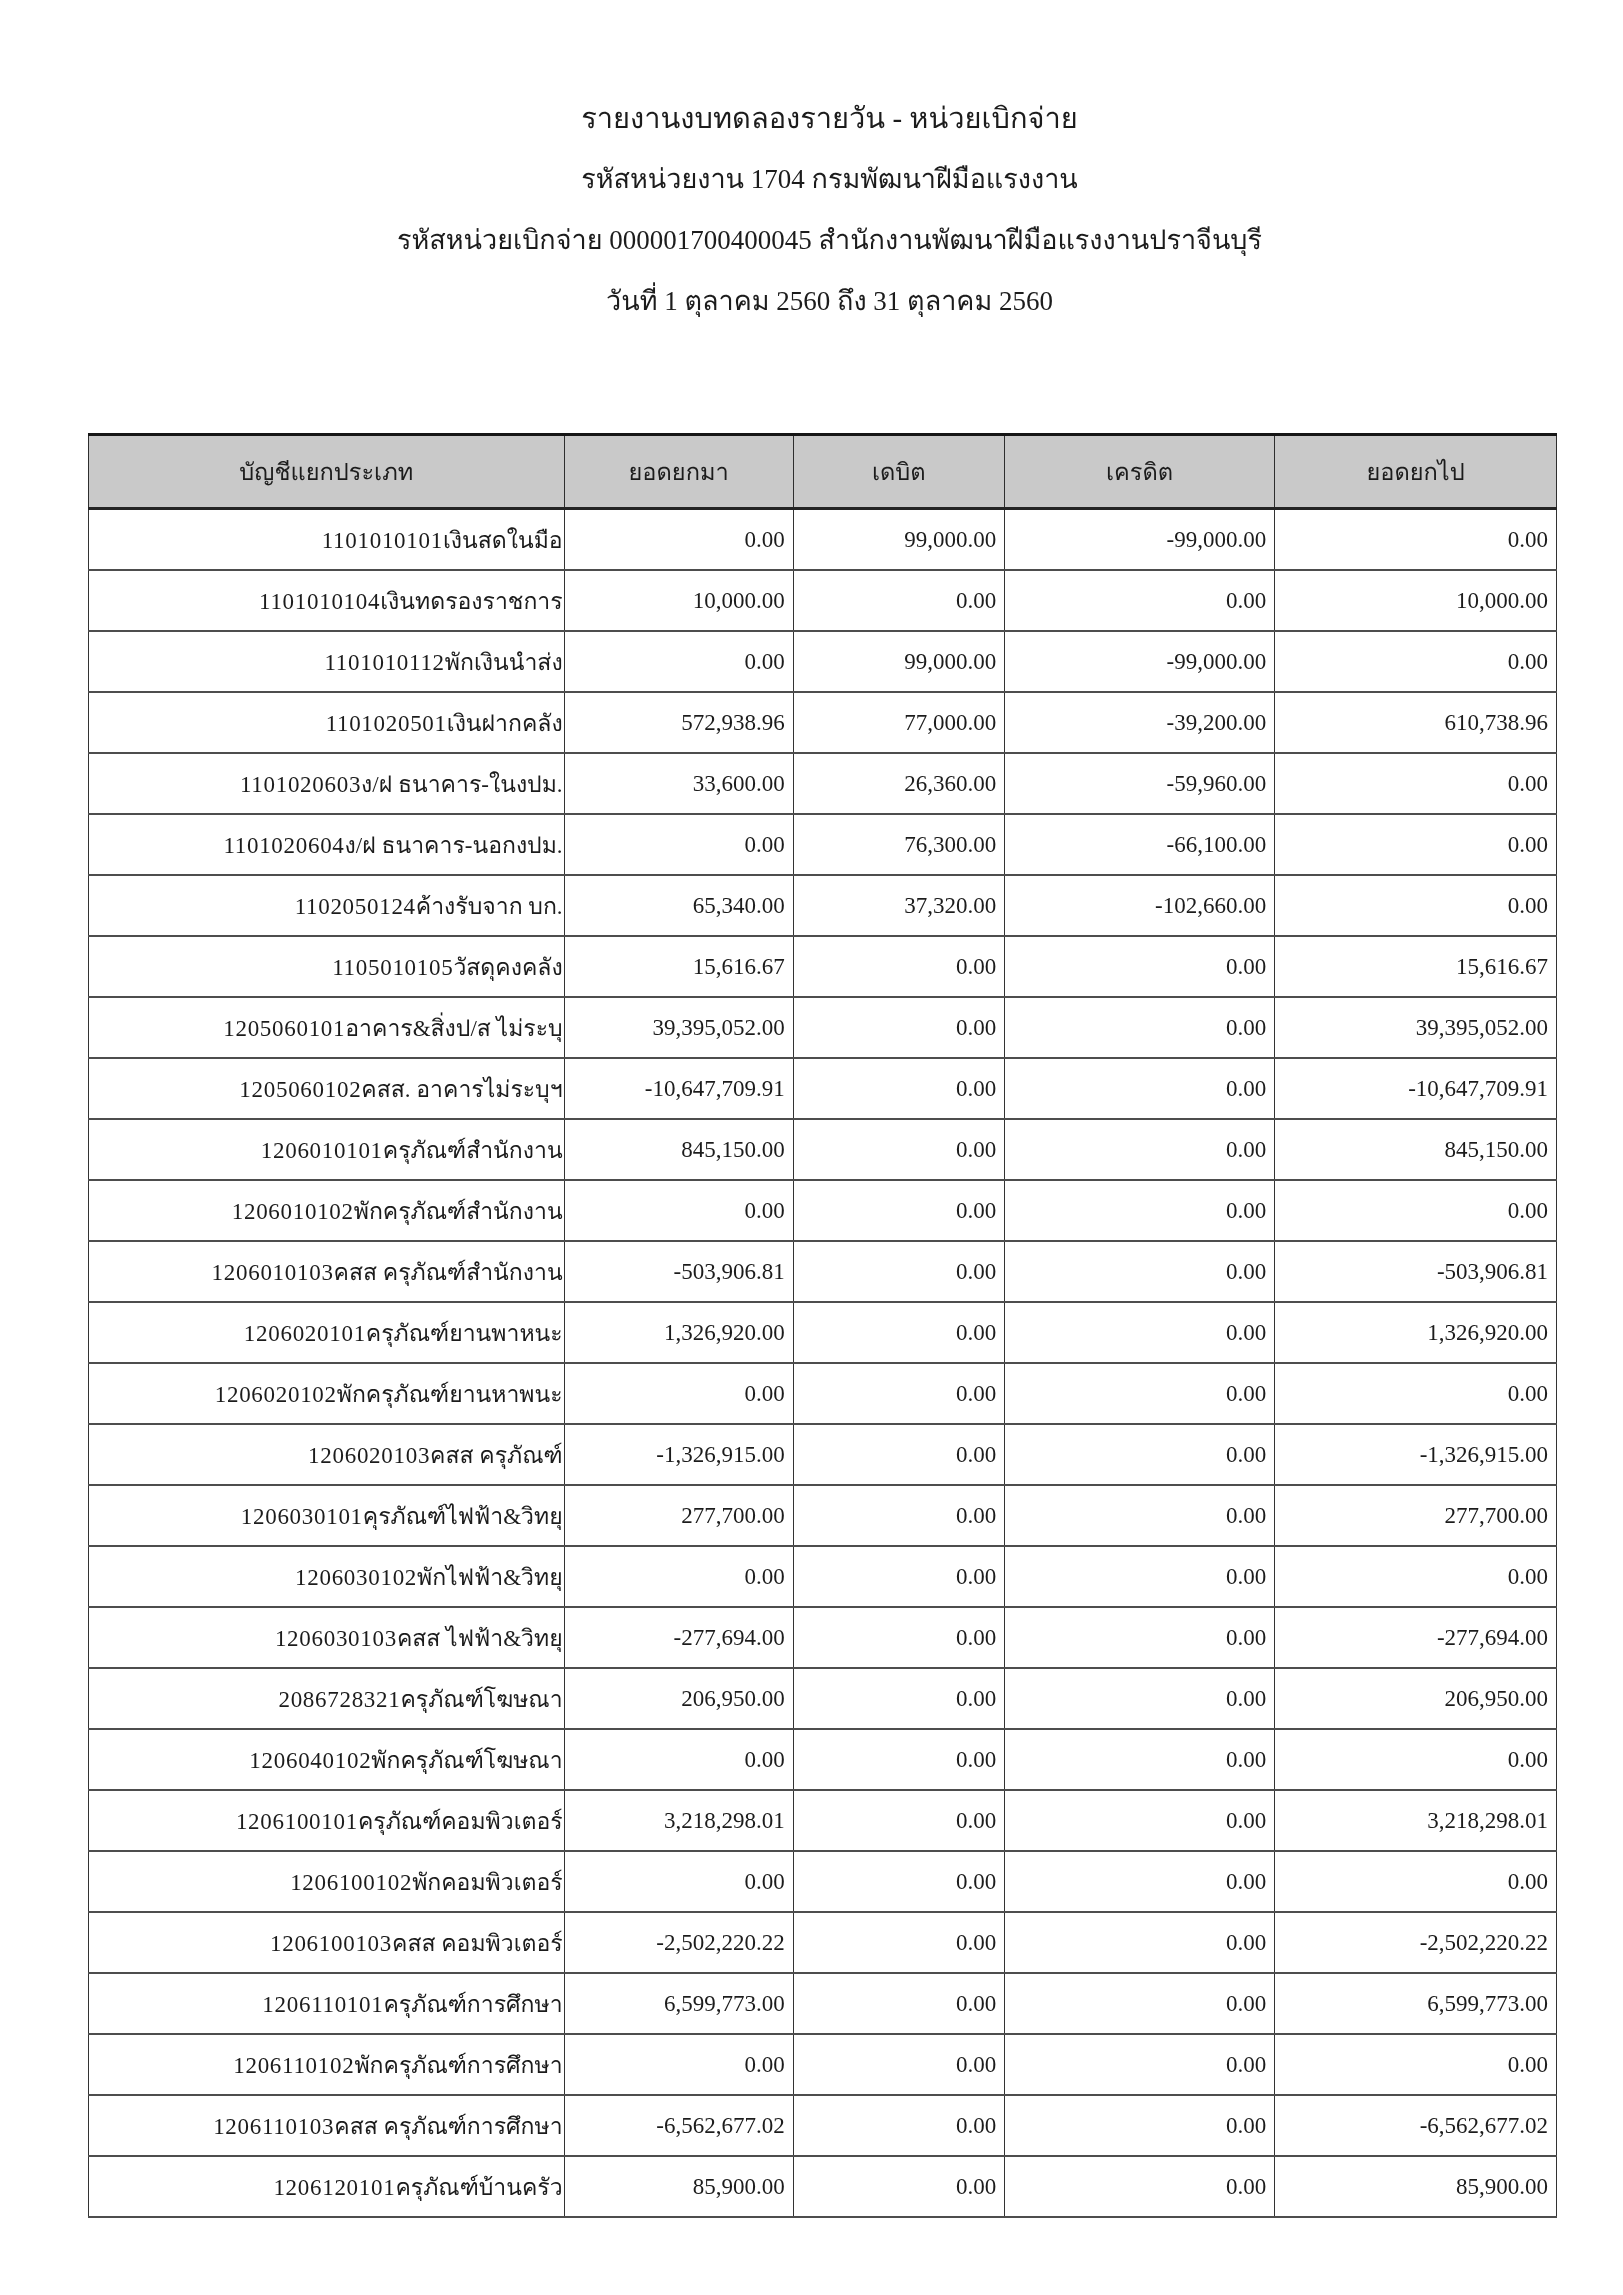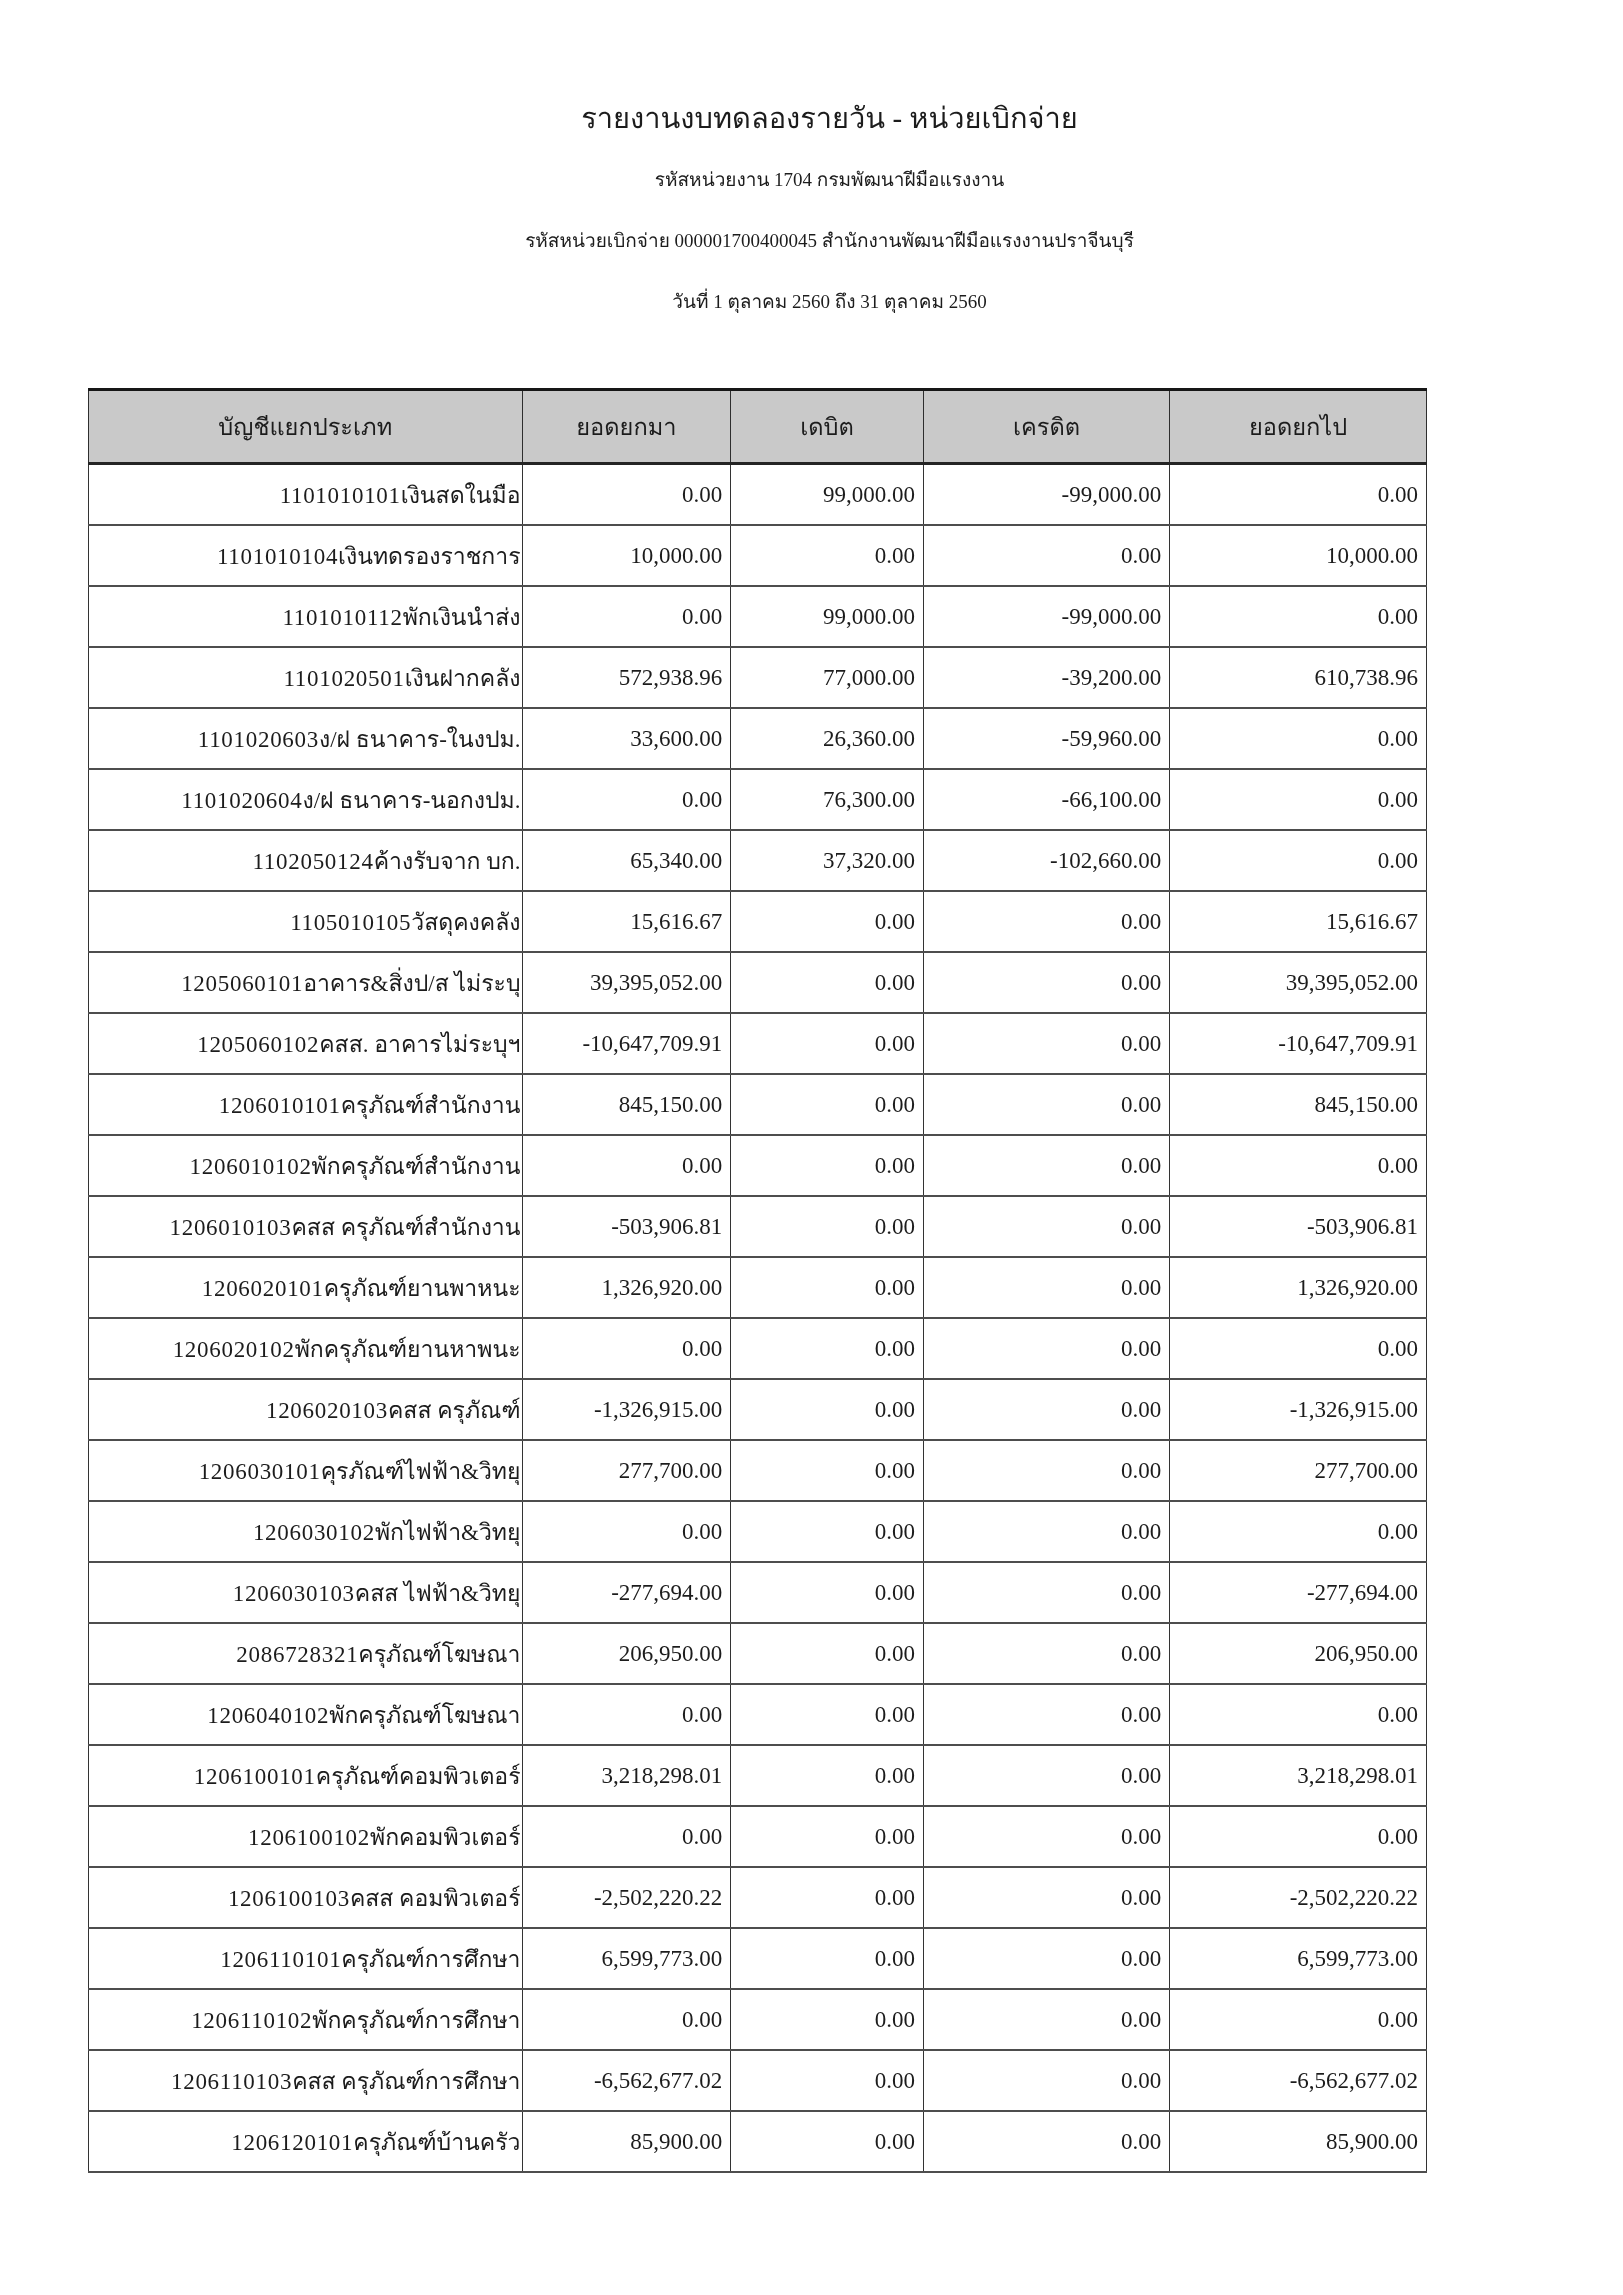--- a/index.html
+++ b/index.html
@@ -10,24 +10,24 @@
     font-family:"Liberation Serif","DejaVu Serif",serif;
     color:#1c1c1c;
     overflow:hidden;
   }
   .doc-header{
     position:absolute;top:103px;left:0;width:100%;
     text-align:center;
   }
   .doc-header .hline{height:31px;line-height:31px;margin-bottom:30px;padding-left:36px;}
   .hline.l1{font-size:29px;}
-  .hline.l2,.hline.l3,.hline.l4{font-size:19px;}
+  .hline.l2,.hline.l3,.hline.l4{font-size:27px;}
 
   table.tb{
-    position:absolute;left:88px;top:388px;width:1339px;
+    position:absolute;left:88px;top:433px;width:1469px;
     border-collapse:collapse;table-layout:fixed;
     font-size:23px;
   }
   table.tb col.c1{width:32.4%;}
   table.tb col.c2{width:15.6%;}
   table.tb col.c3{width:14.4%;}
   table.tb col.c4{width:18.4%;}
   table.tb col.c5{width:19.2%;}
 
   table.tb thead th{

